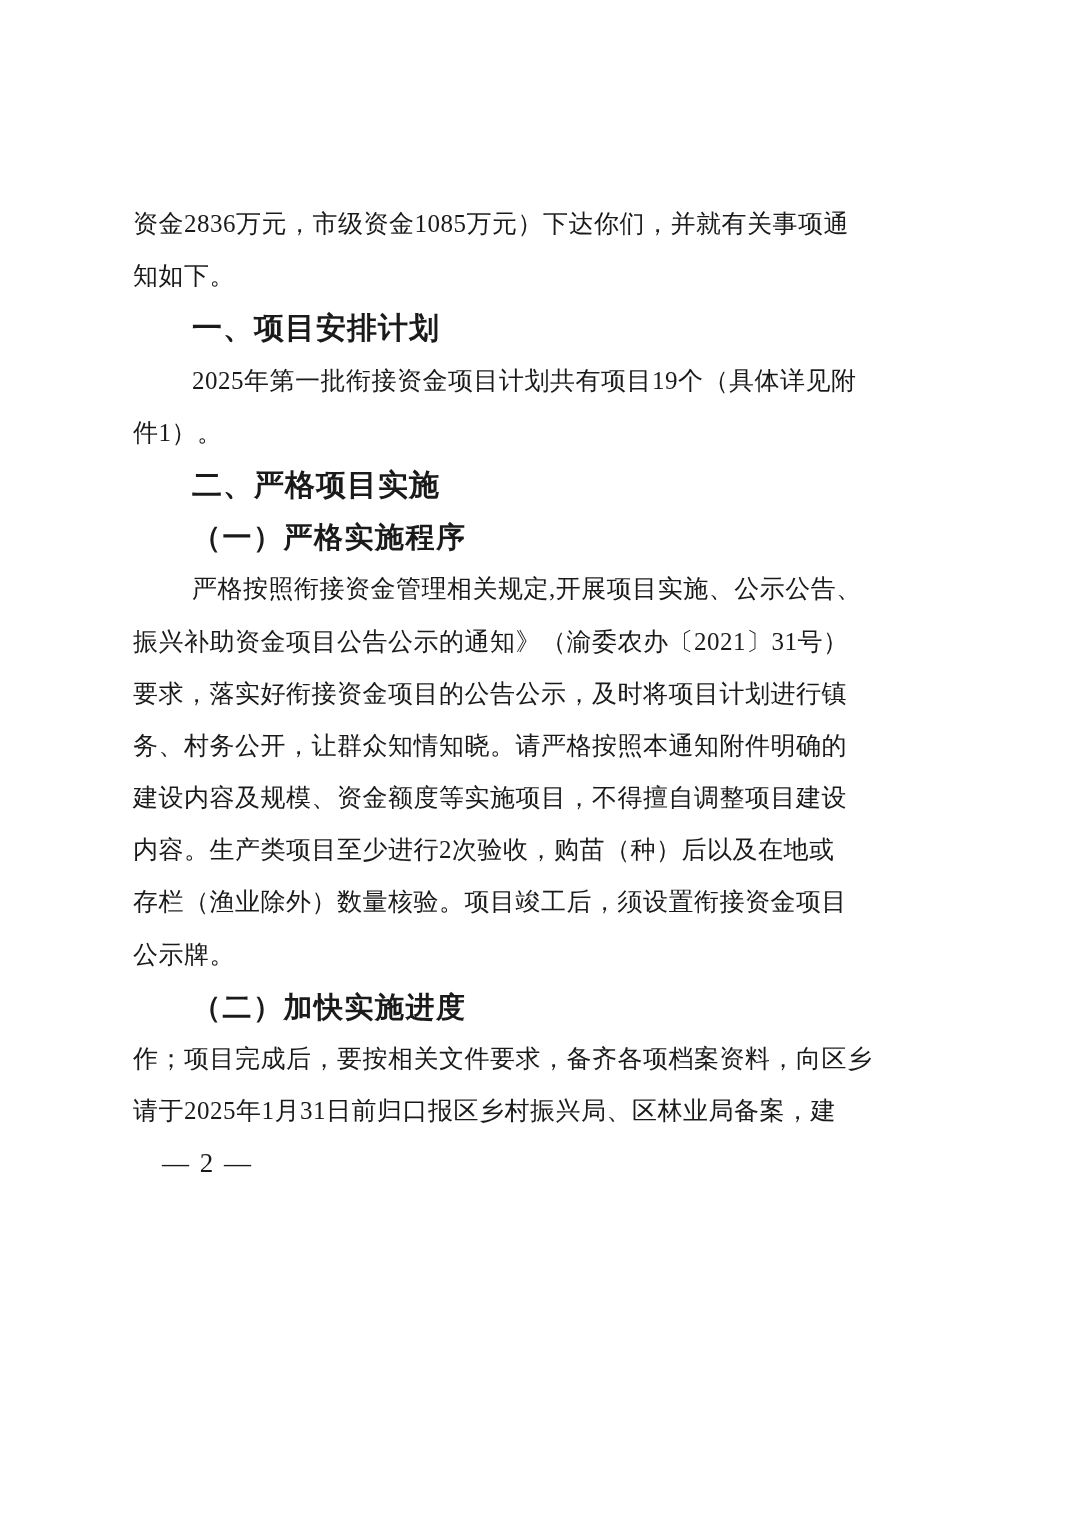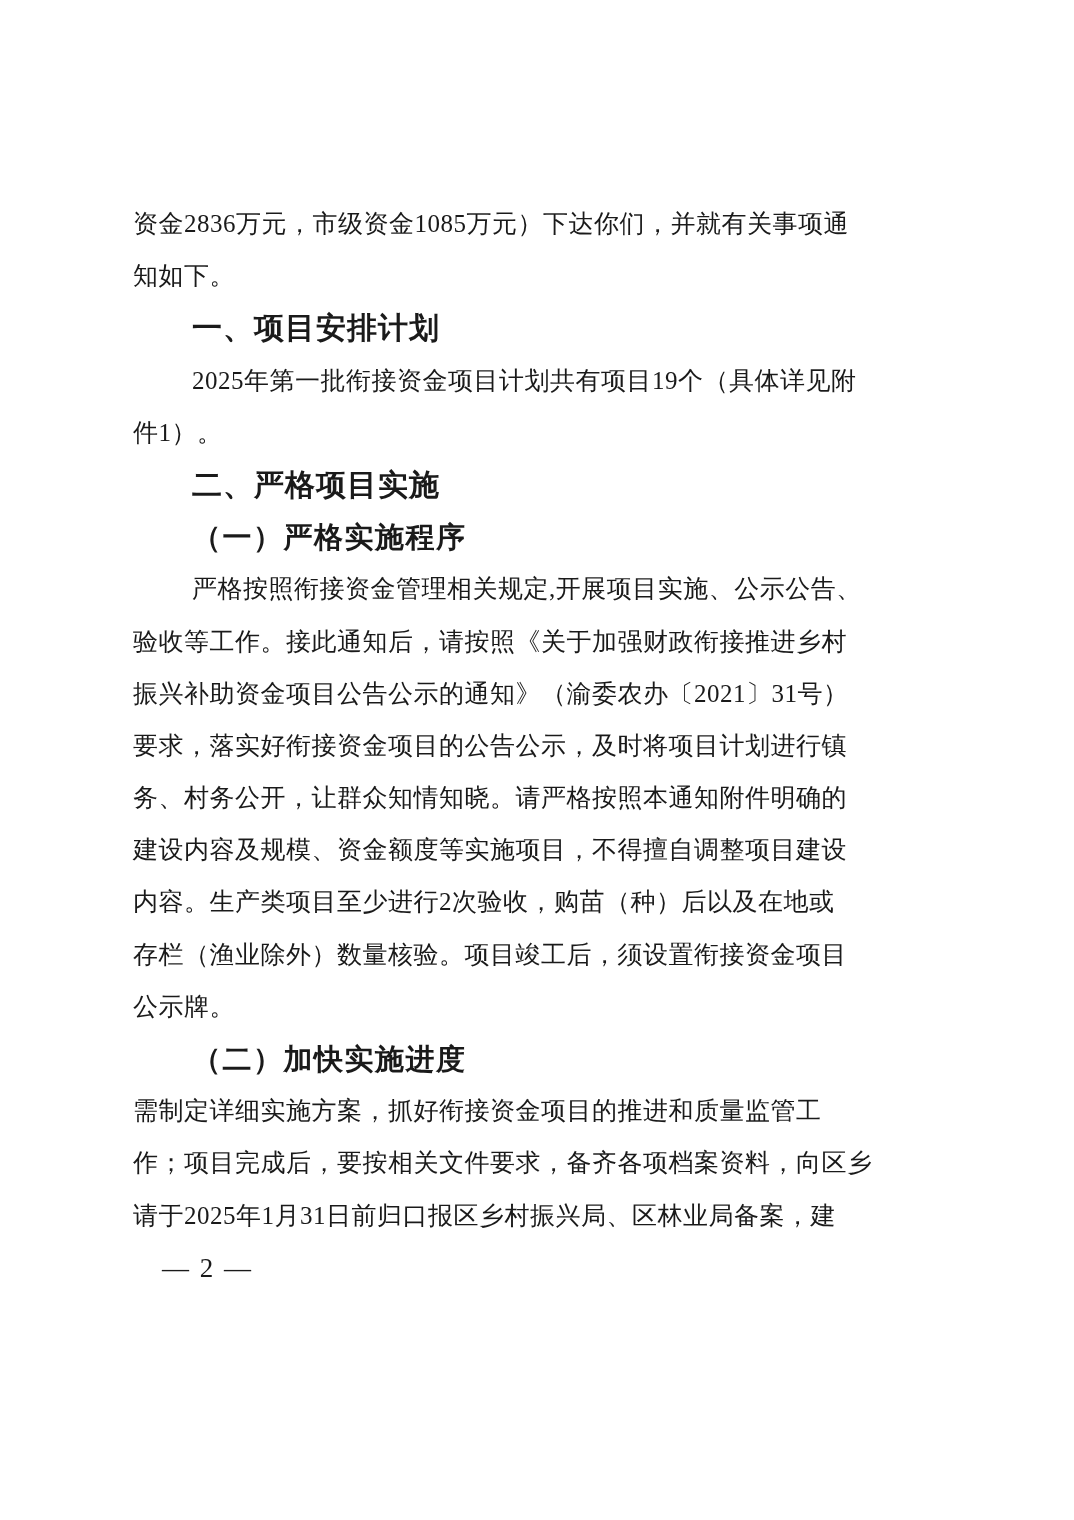--- a/index.html
+++ b/index.html
@@ -53,27 +53,25 @@
 <div class="page">
   <div class="content" id="document-body">
       <div class="line">资金2836万元，市级资金1085万元）下达你们，并就有关事项通</div>
       <div class="line">知如下。</div>
       <div class="line indent heading">一、项目安排计划</div>
       <div class="line indent">2025年第一批衔接资金项目计划共有项目19个（具体详见附</div>
       <div class="line">件1）。</div>
       <div class="line indent heading">二、严格项目实施</div>
       <div class="line indent subheading">（一）严格实施程序</div>
       <div class="line indent">严格按照衔接资金管理相关规定,开展项目实施、公示公告、</div>
-      <div class="line">验收等工作。接此通知后，请按照《关于加强财政衔接推进乡村</div>
       <div class="line">振兴补助资金项目公告公示的通知》（渝委农办〔2021〕31号）</div>
       <div class="line">要求，落实好衔接资金项目的公告公示，及时将项目计划进行镇</div>
       <div class="line">务、村务公开，让群众知情知晓。请严格按照本通知附件明确的</div>
       <div class="line">建设内容及规模、资金额度等实施项目，不得擅自调整项目建设</div>
       <div class="line">内容。生产类项目至少进行2次验收，购苗（种）后以及在地或</div>
       <div class="line">存栏（渔业除外）数量核验。项目竣工后，须设置衔接资金项目</div>
       <div class="line">公示牌。</div>
       <div class="line indent subheading">（二）加快实施进度</div>
-      <div class="line">需制定详细实施方案，抓好衔接资金项目的推进和质量监管工</div>
       <div class="line">作；项目完成后，要按相关文件要求，备齐各项档案资料，向区乡</div>
       <div class="line">请于2025年1月31日前归口报区乡村振兴局、区林业局备案，建</div>
       <div class="footer-line">— 2 —</div>
     </div>
 </div>
 
 </body></html>

